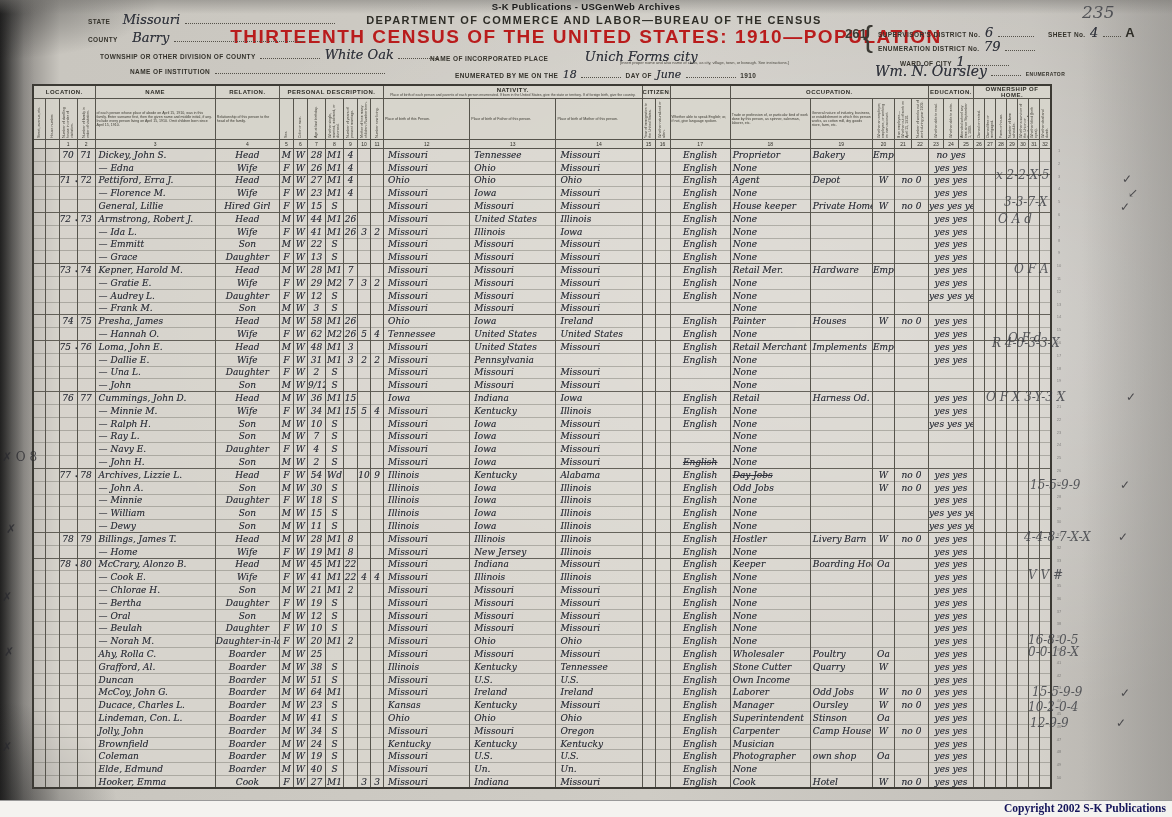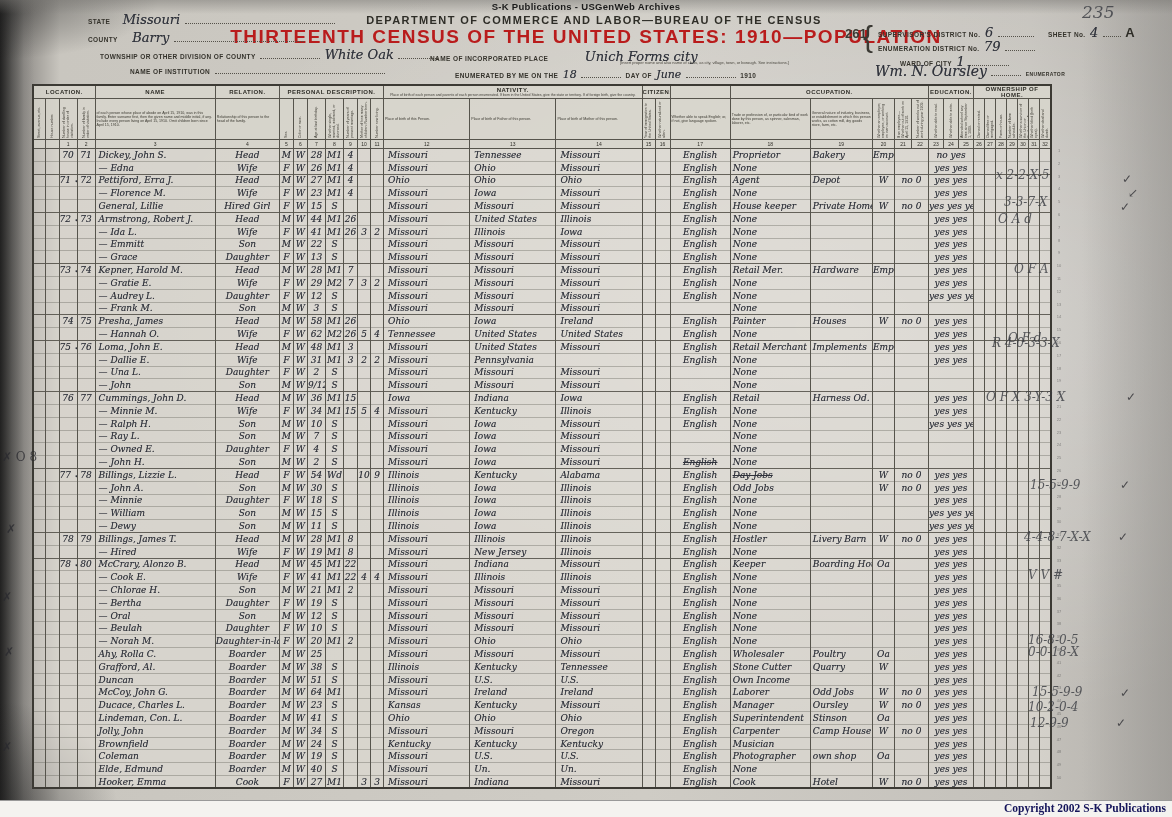--- a/index.html
+++ b/index.html
@@ -1108,21 +1108,21 @@
         <td></td>
         <td></td>
         <td></td>
         <td></td>
       </tr>
       <tr>
         <td></td>
         <td></td>
         <td class="hw"></td>
         <td class="hw"></td>
-        <td class="hw name-cell">— Owned E.</td>
+        <td class="hw name-cell">— Navy E.</td>
         <td class="hw">Daughter</td>
         <td class="hw">F</td>
         <td class="hw">W</td>
         <td class="hw">4</td>
         <td class="hw">S</td>
         <td class="hw"></td>
         <td class="hw"></td>
         <td class="hw"></td>
         <td class="hw pob-cell">Missouri</td>
         <td class="hw pob-cell">Iowa</td>
@@ -1174,21 +1174,21 @@
         <td></td>
         <td></td>
         <td></td>
         <td></td>
       </tr>
       <tr class="fam">
         <td></td>
         <td></td>
         <td class="hw">77 ✓</td>
         <td class="hw">78</td>
-        <td class="hw name-cell">Billings, Lizzie L.</td>
+        <td class="hw name-cell">Archives, Lizzie L.</td>
         <td class="hw">Head</td>
         <td class="hw">F</td>
         <td class="hw">W</td>
         <td class="hw">54</td>
         <td class="hw">Wd</td>
         <td class="hw"></td>
         <td class="hw">10</td>
         <td class="hw">9</td>
         <td class="hw pob-cell">Illinois</td>
         <td class="hw pob-cell">Kentucky</td>
@@ -1372,21 +1372,21 @@
         <td></td>
         <td></td>
         <td></td>
         <td></td>
       </tr>
       <tr>
         <td></td>
         <td></td>
         <td class="hw"></td>
         <td class="hw"></td>
-        <td class="hw name-cell">— Hired</td>
+        <td class="hw name-cell">— Home</td>
         <td class="hw">Wife</td>
         <td class="hw">F</td>
         <td class="hw">W</td>
         <td class="hw">19</td>
         <td class="hw">M1</td>
         <td class="hw">8</td>
         <td class="hw"></td>
         <td class="hw"></td>
         <td class="hw pob-cell">Missouri</td>
         <td class="hw pob-cell">New Jersey</td>

